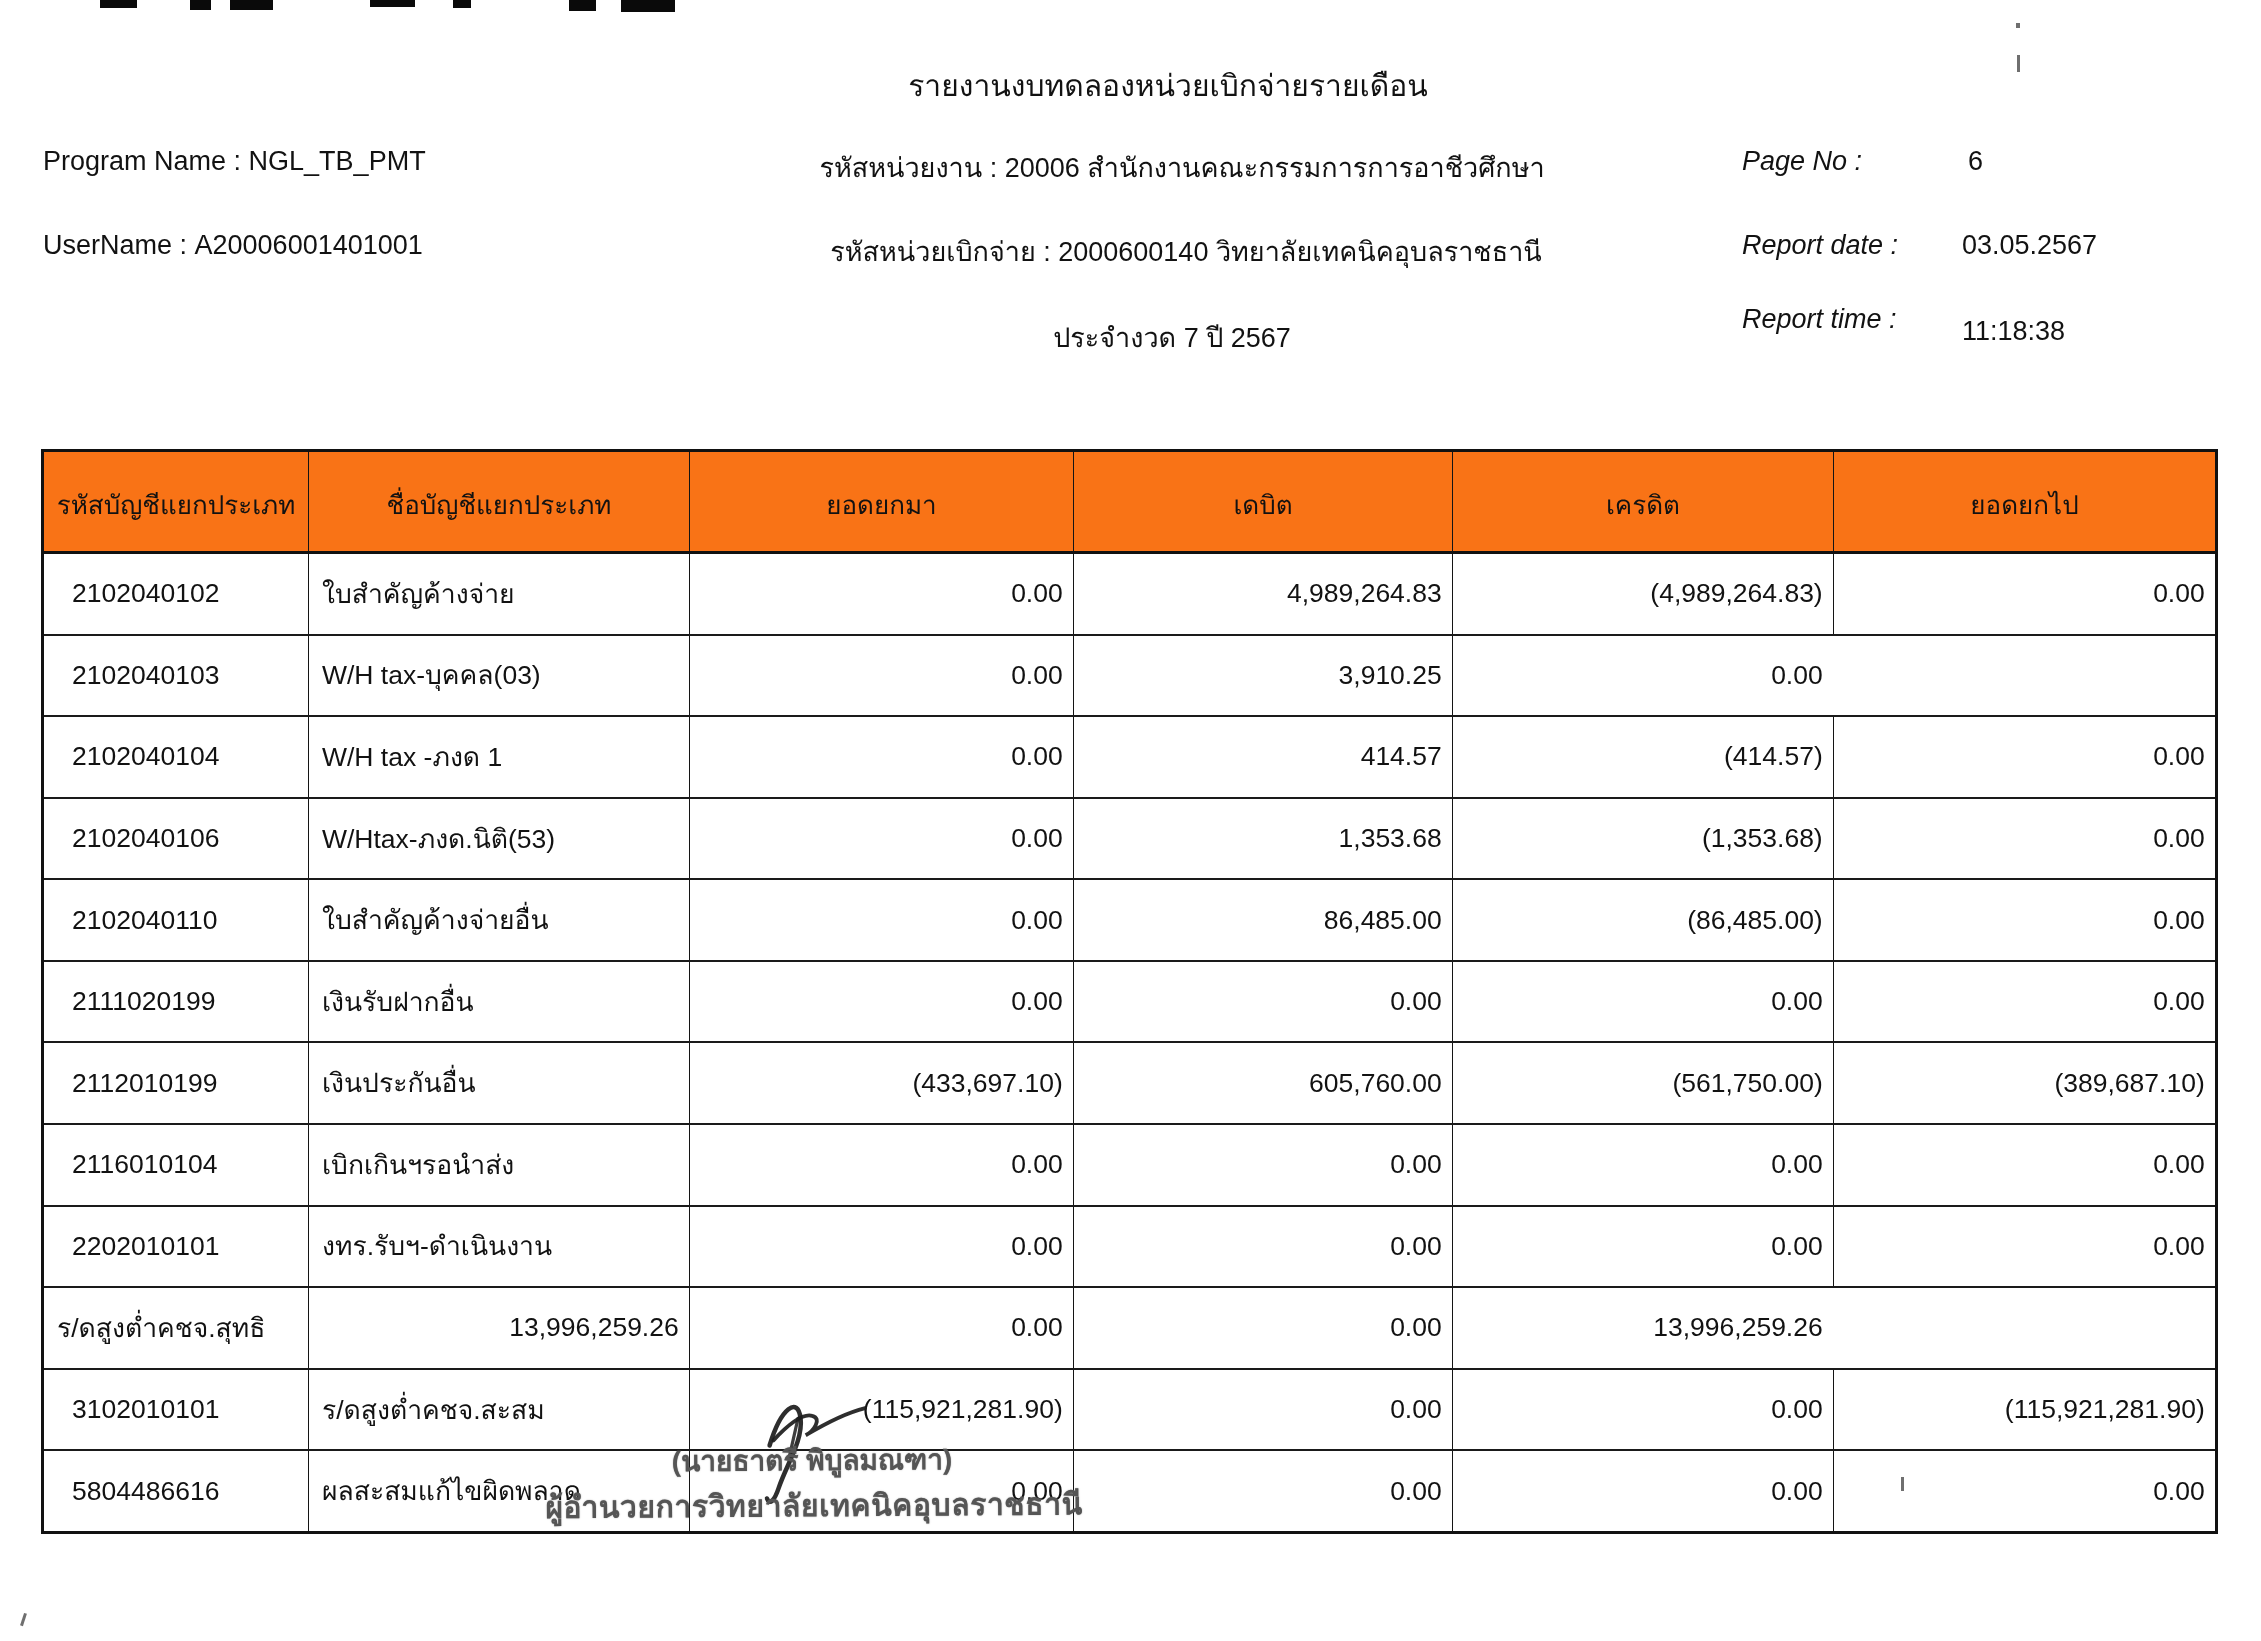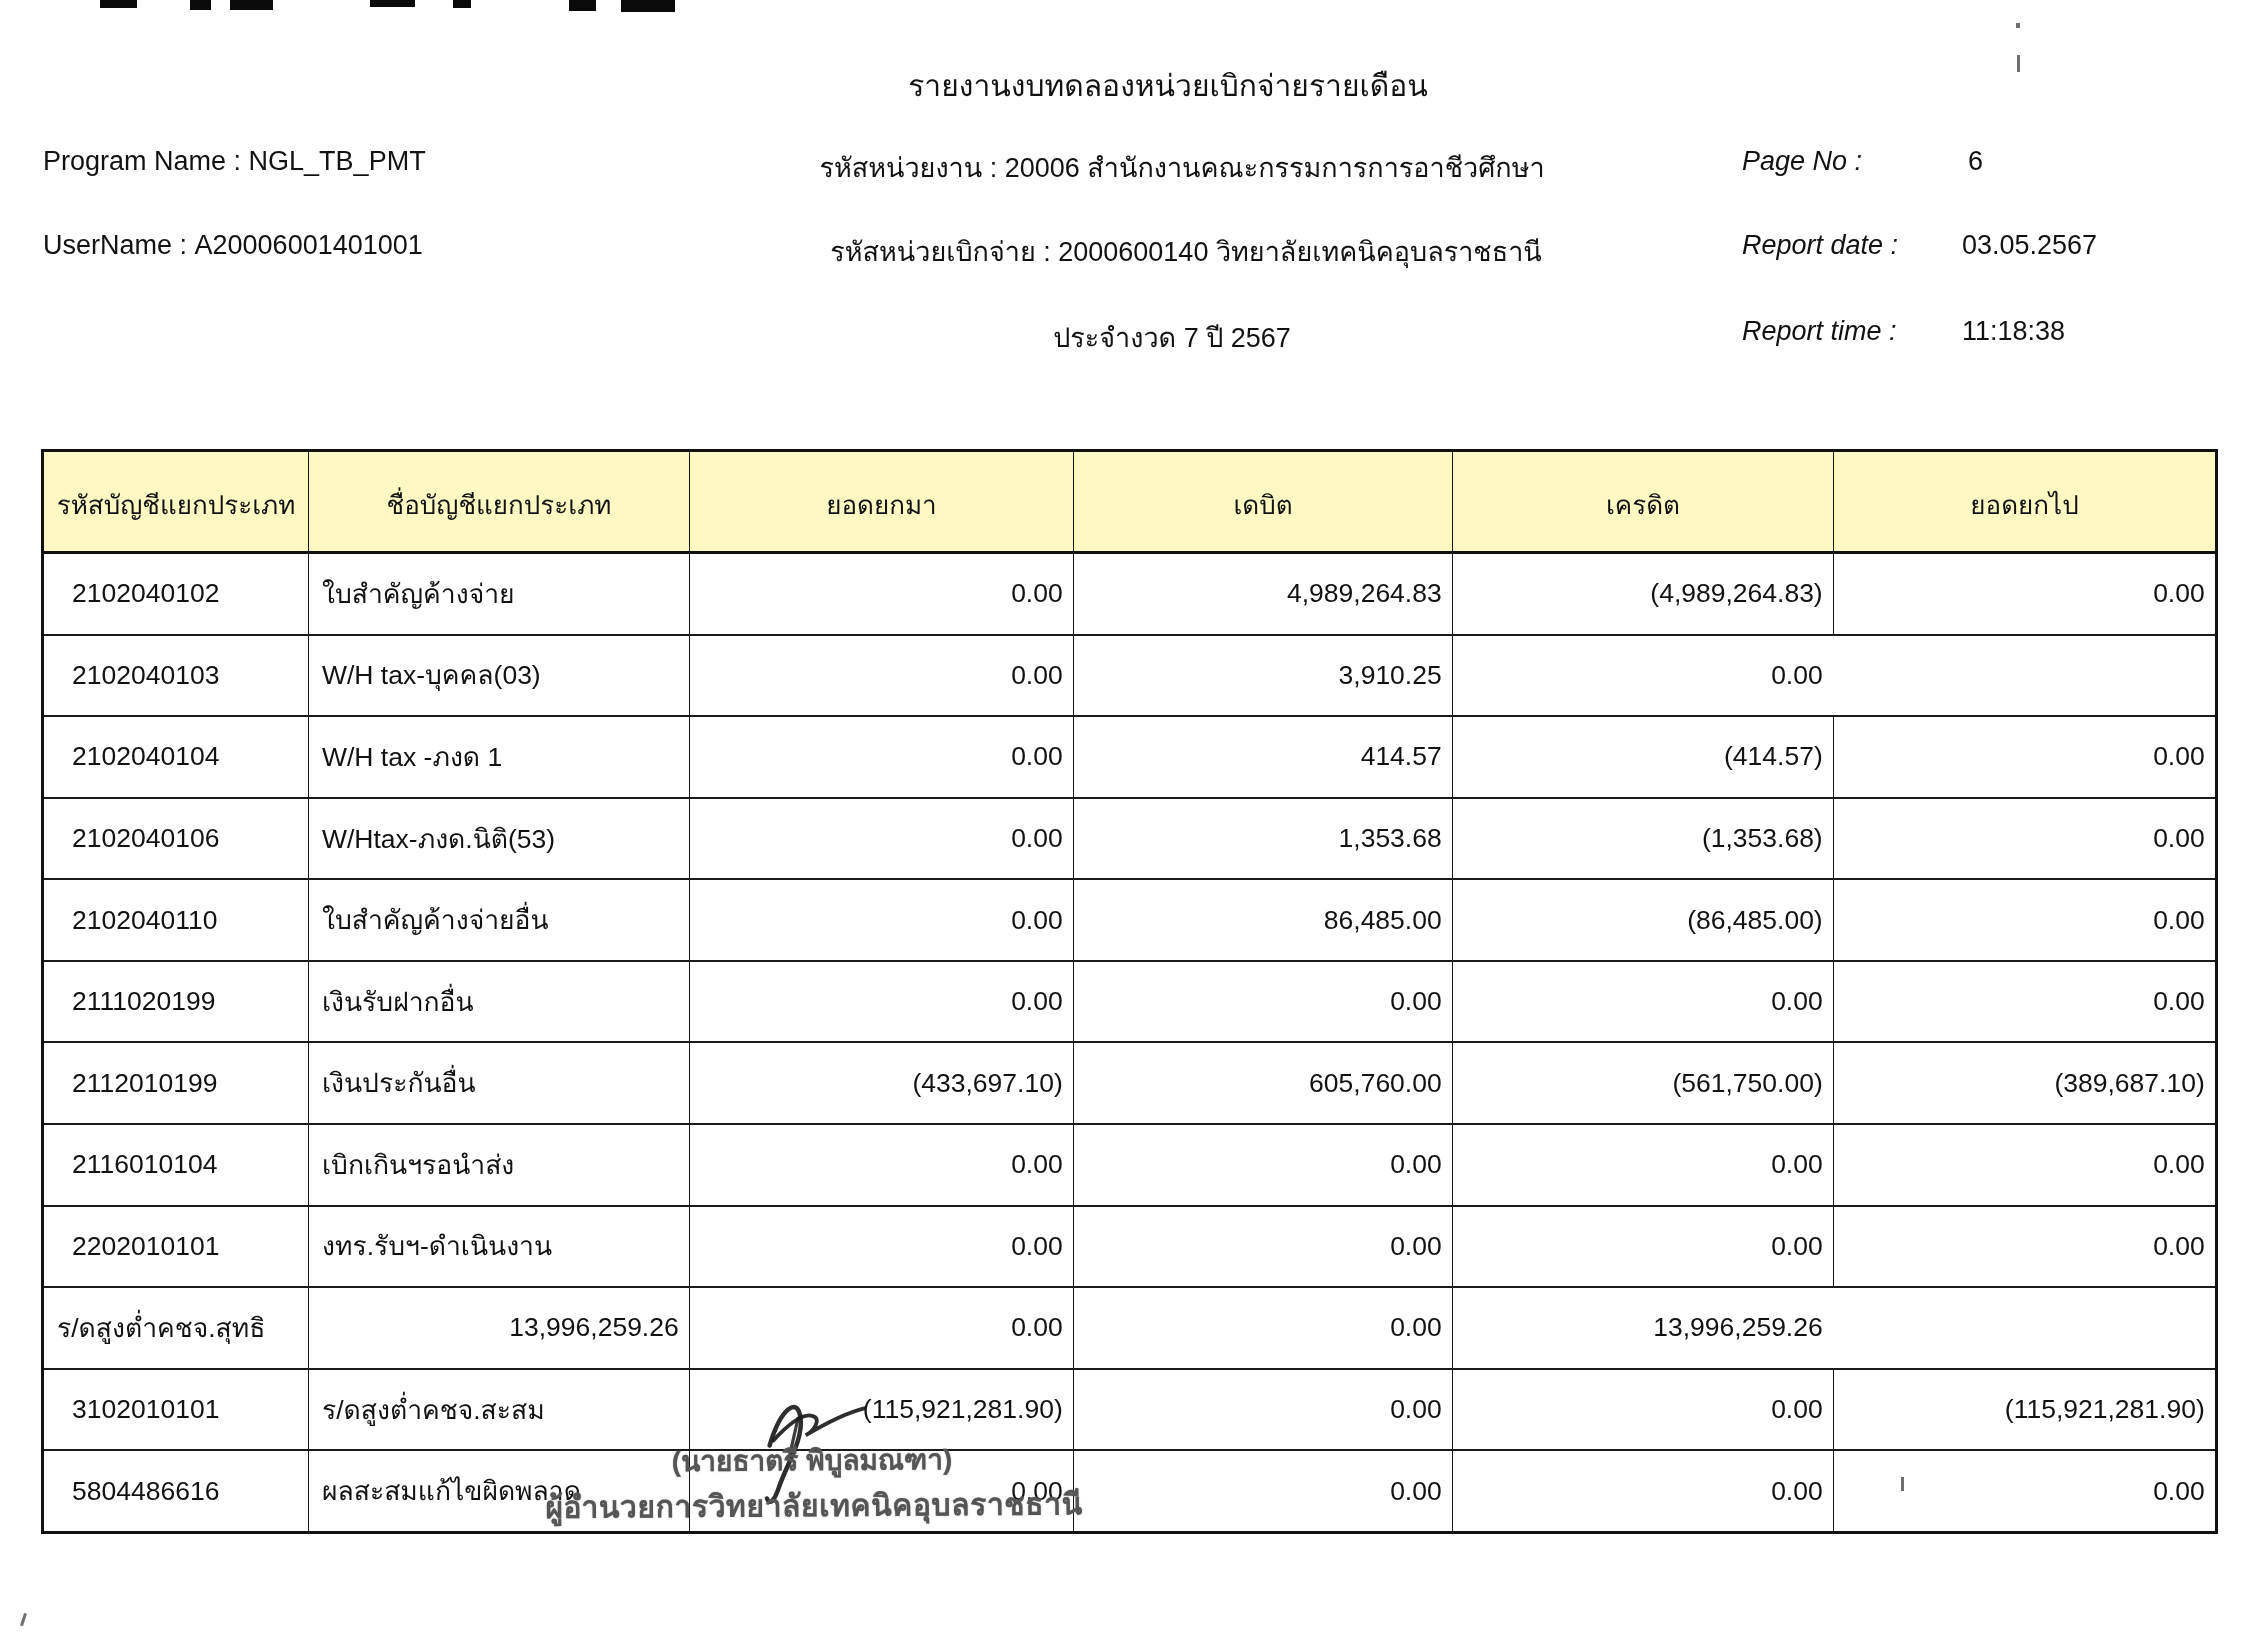--- a/index.html
+++ b/index.html
@@ -25,21 +25,21 @@
   .rvalue{position:absolute;font-size:27px;white-space:nowrap;}
   
   .table{
     position:absolute;left:41px;top:449px;width:2177px;height:1085px;
     border:3.2px solid #111;
     display:flex;flex-direction:column;box-sizing:border-box;
   }
   .thead{
     height:102px;flex:0 0 auto;
     display:grid;grid-template-columns:264px 381px 384px 379px 381px 1fr;
-    background:#fef9c3;border-bottom:3.9px solid #111;box-sizing:border-box;
+    background:#f97316;border-bottom:3.9px solid #111;box-sizing:border-box;
   }
   .tbody{flex:1 1 auto;display:flex;flex-direction:column;}
   .trow{
     flex:1 1 0;display:grid;
     grid-template-columns:264px 381px 384px 379px 381px 1fr;
     box-sizing:border-box;
   }
   .trow + .trow{border-top:2.6px solid #1a1a1a;}
   .th,.td{
     display:flex;align-items:center;box-sizing:border-box;
@@ -91,21 +91,21 @@
   </div>
 
   <div class="meta center-line" style="left:1182px;top:146px;">รหัสหน่วยงาน : 20006 สำนักงานคณะกรรมการการอาชีวศึกษา</div>
   <div class="meta center-line" style="left:1186px;top:230px;">รหัสหน่วยเบิกจ่าย : 2000600140 วิทยาลัยเทคนิคอุบลราชธานี</div>
   <div class="meta center-line" style="left:1172px;top:316px;">ประจำงวด 7 ปี 2567</div>
 
   <div class="rlabel" style="left:1742px;top:146px;">Page No :</div>
   <div class="rvalue" style="left:1968px;top:146px;">6</div>
   <div class="rlabel" style="left:1742px;top:230px;">Report date :</div>
   <div class="rvalue" style="left:1962px;top:230px;">03.05.2567</div>
-  <div class="rlabel" style="left:1742px;top:316px;">Report time :</div>
+  <div class="rlabel" style="left:1742px;top:304px;">Report time :</div>
   <div class="rvalue" style="left:1962px;top:316px;">11:18:38</div>
 
   <div class="table">
     <div class="thead">
       <div class="th">รหัสบัญชีแยกประเภท</div>
       <div class="th">ชื่อบัญชีแยกประเภท</div>
       <div class="th">ยอดยกมา</div>
       <div class="th">เดบิต</div>
       <div class="th">เครดิต</div>
       <div class="th">ยอดยกไป</div>

